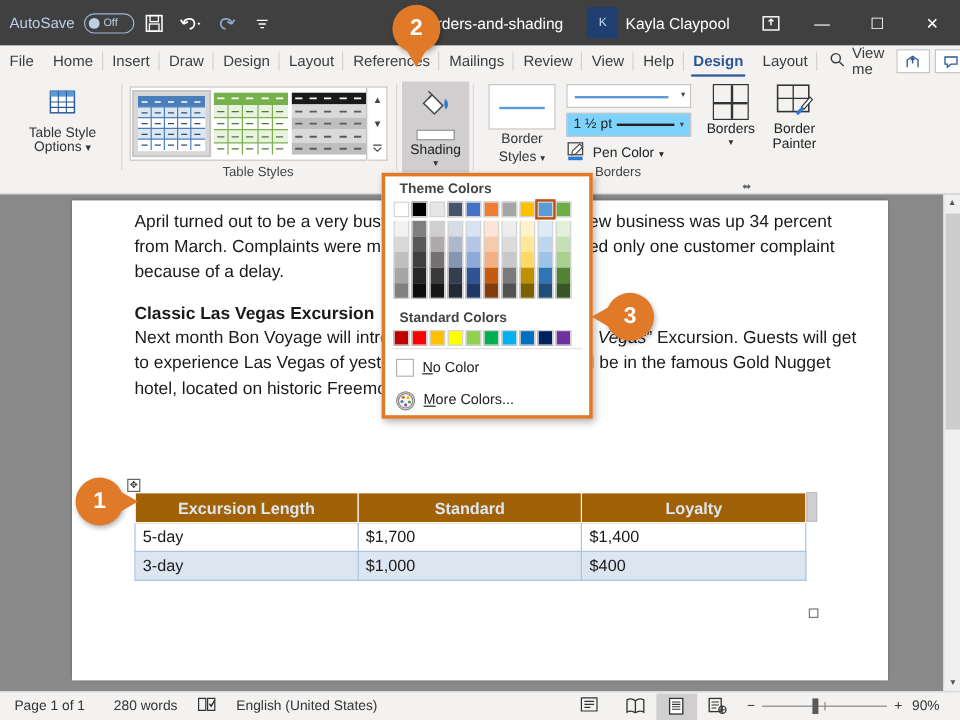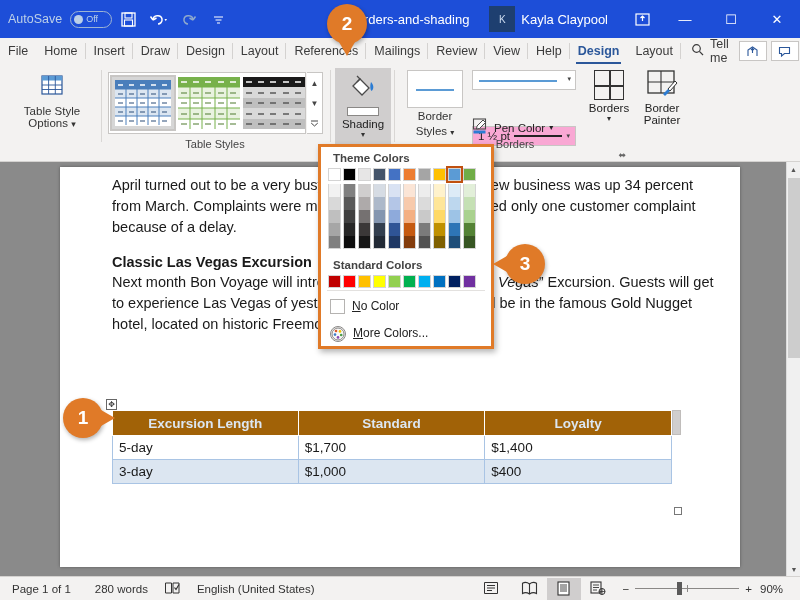--- a/index.html
+++ b/index.html
@@ -7,21 +7,21 @@
     width: 800px; height: 600px;
     font-family: "Liberation Sans", sans-serif;
     overflow: hidden;
     background: #ffffff;
   }
   #app { position: relative; width: 800px; height: 600px; }
 
   
   .titlebar {
     position: absolute; left: 0; top: 0; width: 800px; height: 38px;
-    background: #1d4ed8; display: flex; align-items: center;
+    background: #404040; display: flex; align-items: center;
   }
   .qat { display: flex; align-items: center; gap: 2px; padding-left: 8px; }
   .autosave-label { color: #bcd0e8; font-size: 12.5px; margin-right: 6px; }
   .toggle {
     width: 42px; height: 17px; border-radius: 9px; border: 1px solid #9db4d4;
     display: flex; align-items: center; gap: 3px; padding-left: 3px;
   }
   .toggle .knob { width: 9px; height: 9px; border-radius: 50%; background: #bcd0e8; }
   .toggle .off { color: #bcd0e8; font-size: 9px; }
   .qat-btn {
@@ -121,21 +121,21 @@
   .shading-txt { font-size: 11.5px; color: #222; }
 
   .bordersgrp { left: 398px; width: 234px; }
   .bstyles { position: absolute; top: 6px; left: 6px; width: 62px; text-align: center; }
   .bstyles-box { width: 56px; height: 38px; border: 1px solid #c8c6c4; background: #fff; margin: 0 auto; position: relative; }
   .bstyles-line { position: absolute; left: 8px; right: 8px; top: 18px; height: 2px; background: #5b9bd5; }
   .bstyles-txt { font-size: 11.5px; color: #333; line-height: 13px; margin-top: 2px; }
 
   .bline { position: absolute; top: 6px; left: 74px; width: 104px; height: 20px; border: 1px solid #c8c6c4; background: #fff; }
   .bline .ln { position: absolute; left: 6px; right: 18px; top: 9px; height: 2px; background: #5b9bd5; }
-  .bweight { position: absolute; top: 30px; left: 74px; width: 104px; height: 20px; border: 1px solid #c8c6c4; background: #f9a8d4; display:flex; align-items:center;margin-top:32px; }
+  .bweight { position: absolute; top: 30px; left: 74px; width: 104px; height: 20px; border: 1px solid #c8c6c4; background: #7dd3fc; display:flex; align-items:center; }
   .bweight .wtxt { font-size: 11.5px; padding-left: 5px; color: #222; }
   .bweight .ln2 { flex:1; height: 2px; background: #222; margin: 0 4px; }
   .caret { font-size: 7px; color: #444; padding-right: 5px; }
   .pencolor { position: absolute; top: 54px; left: 74px; display:flex; align-items:center; gap:4px; font-size: 11.5px; color: #222; }
 
   .bordersbtn { position: absolute; top: 4px; left: 186px; width: 50px; text-align: center; }
   .bordersbtn .gridicon { width: 30px; height: 30px; border: 1.5px solid #333; margin: 2px auto 2px; position: relative; }
   .bordersbtn .gridicon::before { content:""; position:absolute; left:50%; top:0; bottom:0; width:1.5px; background:#333; }
   .bordersbtn .gridicon::after { content:""; position:absolute; top:50%; left:0; right:0; height:1.5px; background:#333; }
   .btxt { font-size: 11.5px; color: #222; }
@@ -322,21 +322,21 @@
     <div class="tab sep">Help</div>
     <div class="tab active">Design</div>
     <div class="tab sep">Layout</div>
     <div class="tellme">
       <span>
         <svg width="13" height="13" viewBox="0 0 13 13">
             <circle cx="5.5" cy="5.5" r="3.8" fill="none" stroke="#3b3b3b" stroke-width="1.2"></circle>
             <path d="M8.4 8.4 L12 12" stroke="#3b3b3b" stroke-width="1.2"></path>
           </svg>
       </span>
-      <span>Tell me</span>
+      <span>View me</span>
     </div>
     <div class="tabbar-right">
       <div class="tbtn">
         <svg width="13" height="13" viewBox="0 0 13 13">
             <path d="M2 11 V5 L6.5 2 L11 5 V11" fill="none" stroke="#2b579a" stroke-width="1.1"></path>
             <path d="M6.5 8 V3.5 M5 5 L6.5 3.4 L8 5" fill="none" stroke="#2b579a" stroke-width="1.1"></path>
           </svg>
       </div>
       <div class="tbtn">
         <svg width="13" height="13" viewBox="0 0 13 13">

